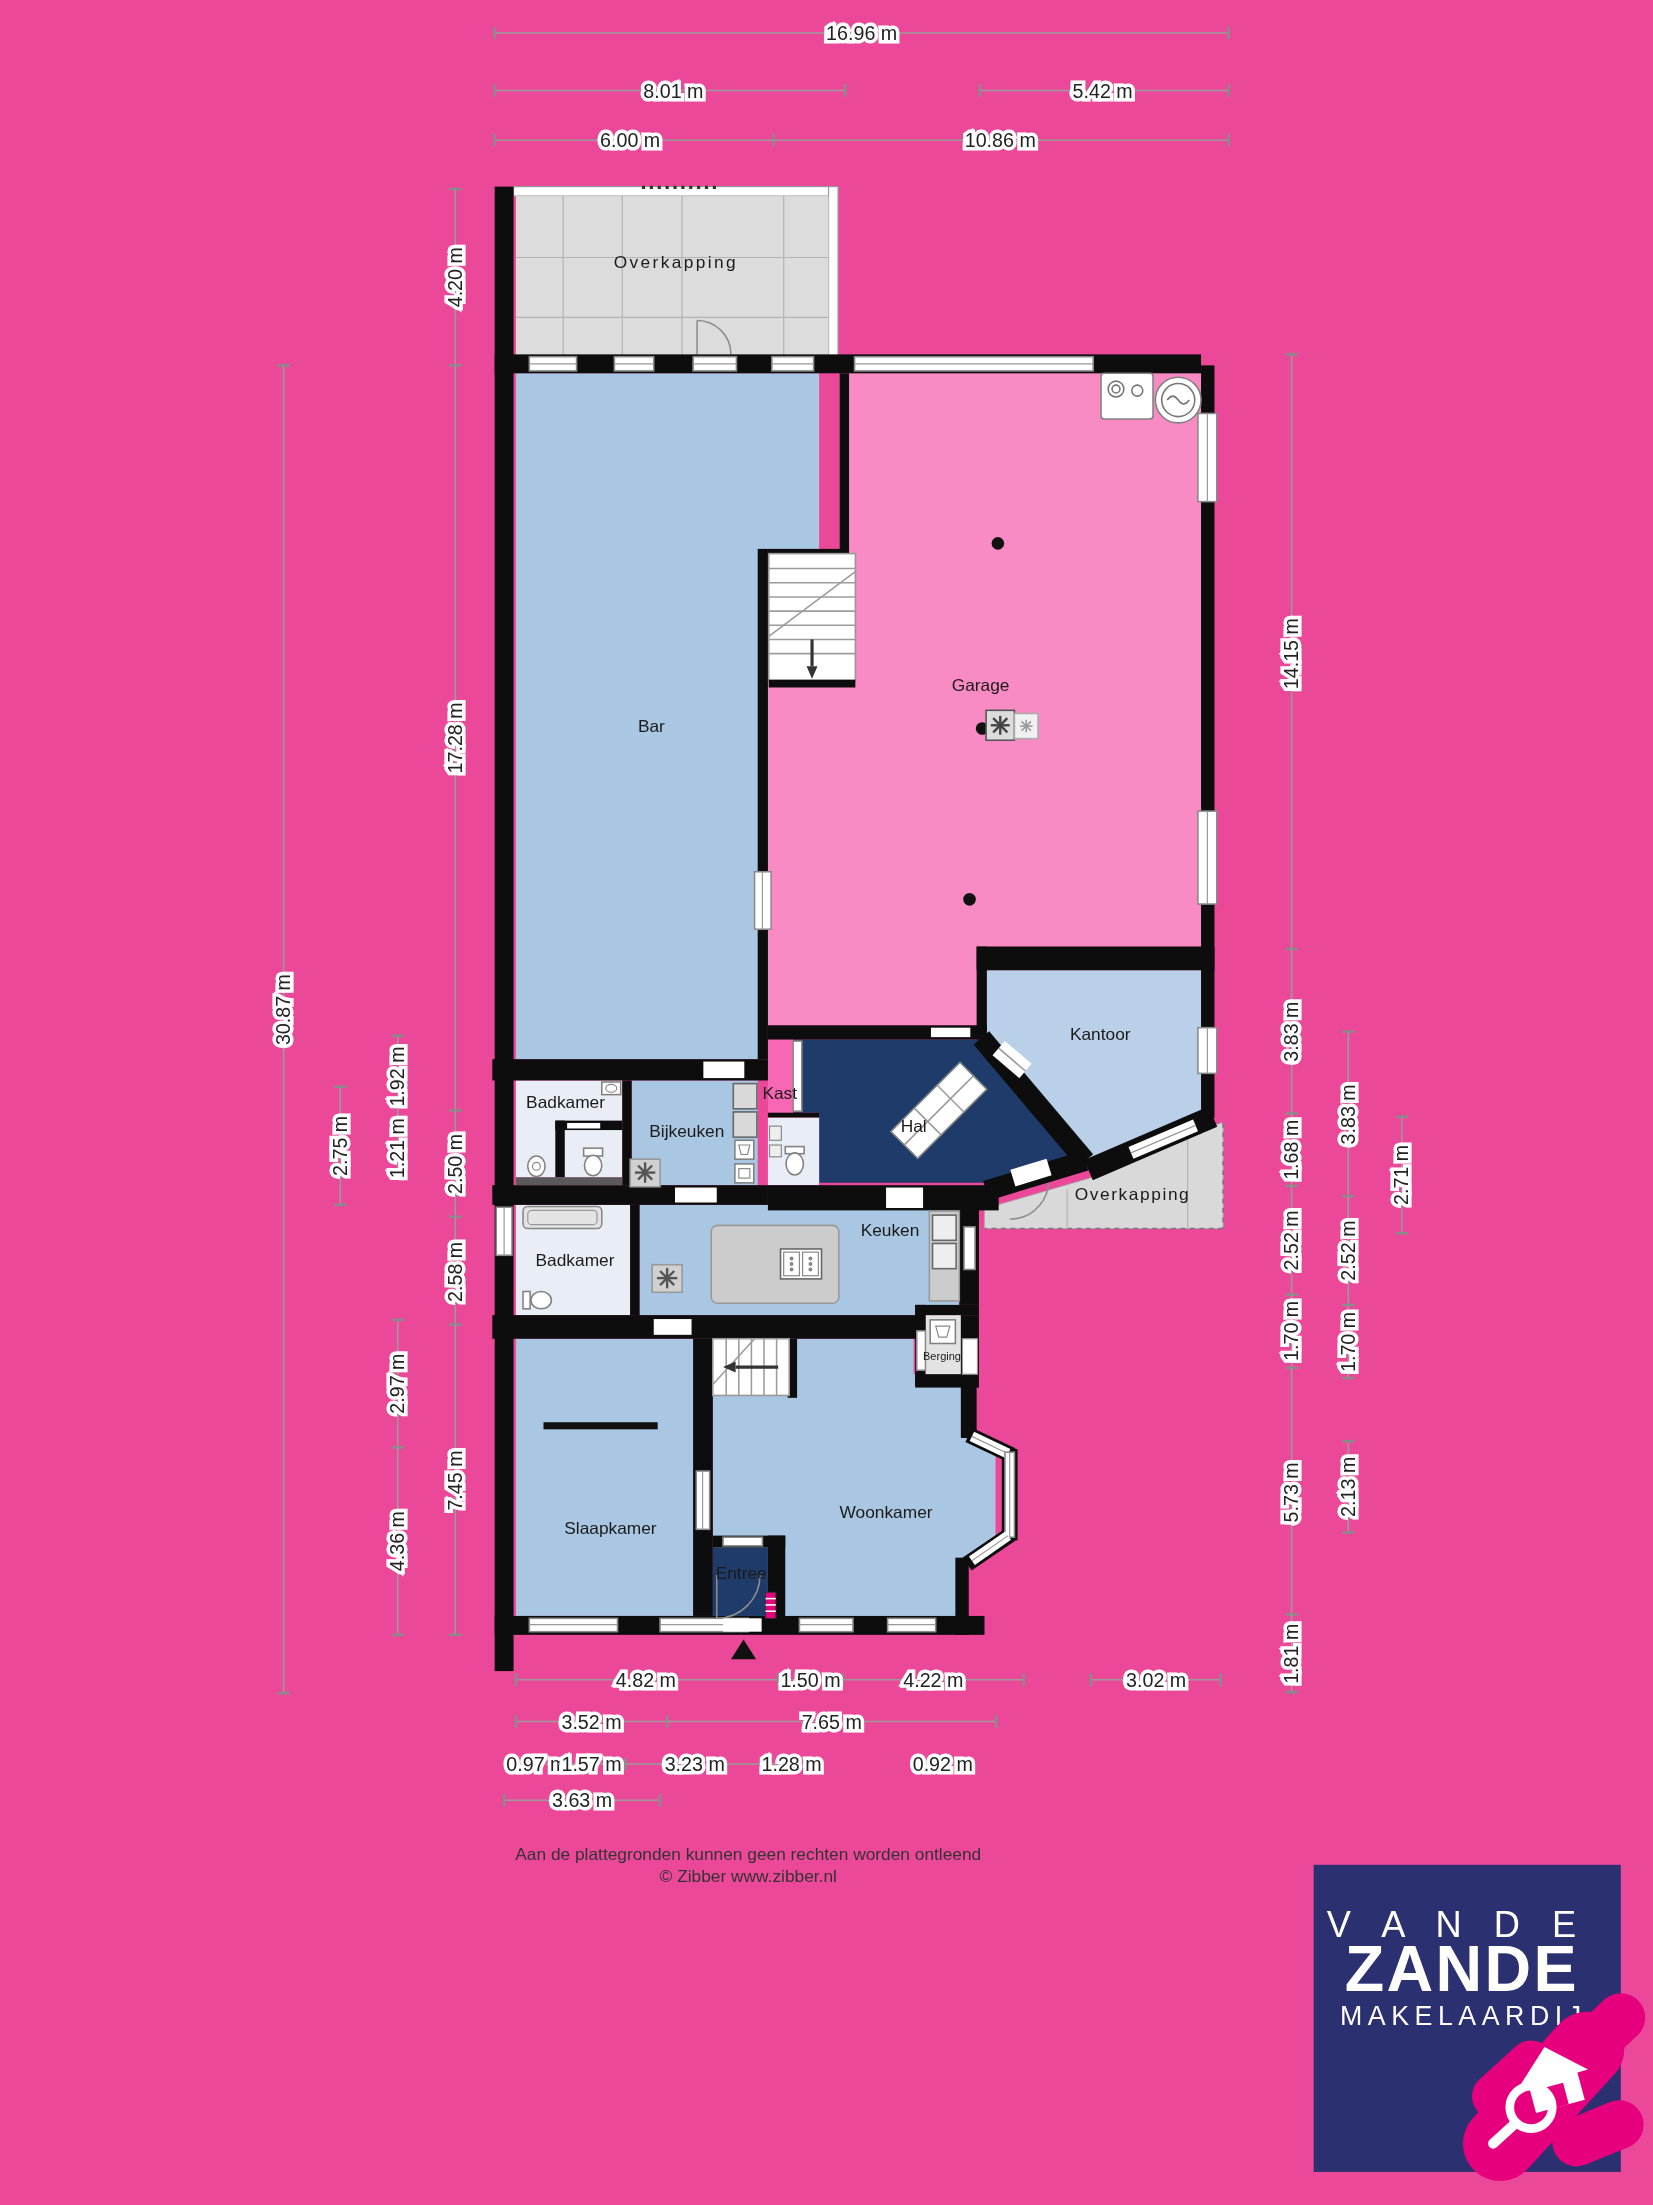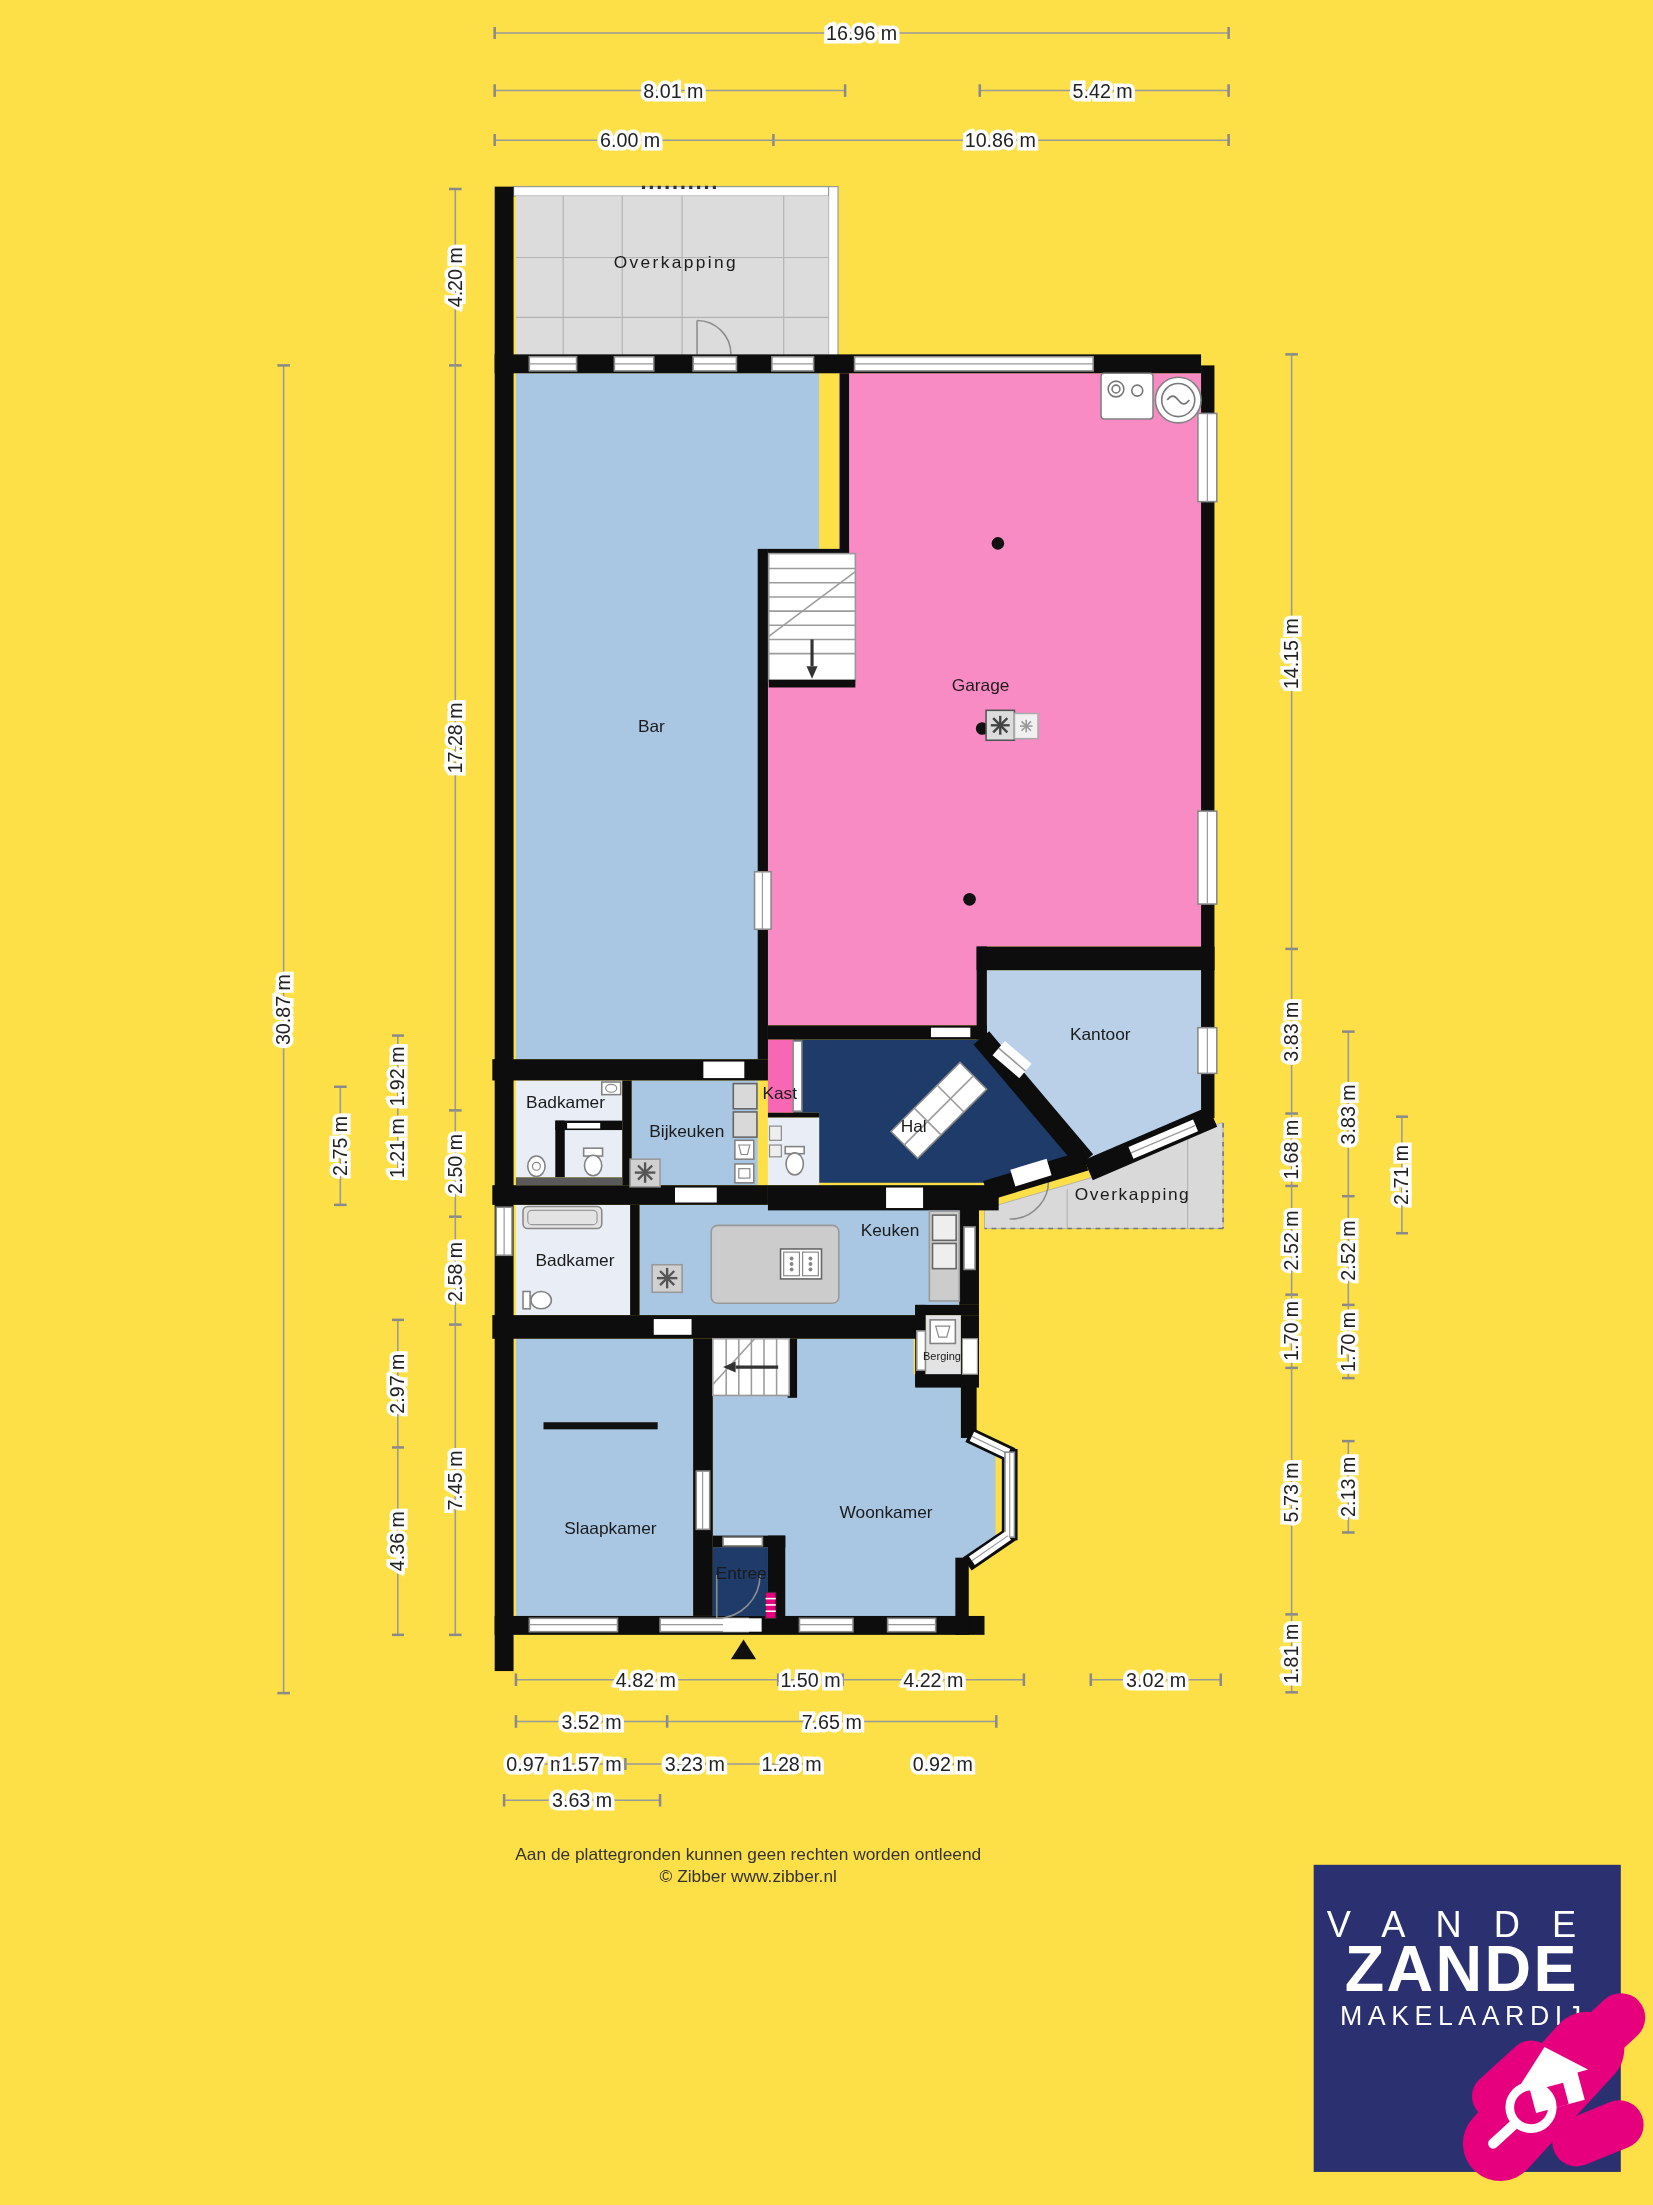--- a/index.html
+++ b/index.html
@@ -1,16 +1,16 @@
 <!DOCTYPE html>
 <html style="font-size:12.6px"><head>
 <meta charset="utf-8">
 <style>
   html,body{margin:0;padding:0;background:#ffffff;}
-  .canvas{position:relative;width:1654px;height:2205px;background:#fde047;font-family:"Liberation Sans",sans-serif;overflow:hidden;}
+  .canvas{position:relative;width:1654px;height:2205px;background:#ec4899;font-family:"Liberation Sans",sans-serif;overflow:hidden;}
   svg{position:absolute;left:0;top:0;}
   .wl{fill:#0d0d0d;}
   .wn{fill:#ffffff;stroke:#8a8a8a;stroke-width:2;}
   .dl{stroke:#9a9a9a;stroke-width:2;fill:none;}
   .dt{font-size:25px;fill:#222;paint-order:stroke;stroke:#ffffff;stroke-width:9;font-family:"Liberation Sans",sans-serif;}
   .rl{font-size:22px;fill:#1b1b1b;font-family:"Liberation Sans",sans-serif;}
   .rls{font-size:14px;fill:#1b1b1b;font-family:"Liberation Sans",sans-serif;}
   .grid{stroke:#b3b3b3;stroke-width:1.5;}
   .fx{fill:#ffffff;stroke:#828282;stroke-width:2;}
   .stairline{stroke:#9c9c9c;stroke-width:2;}

